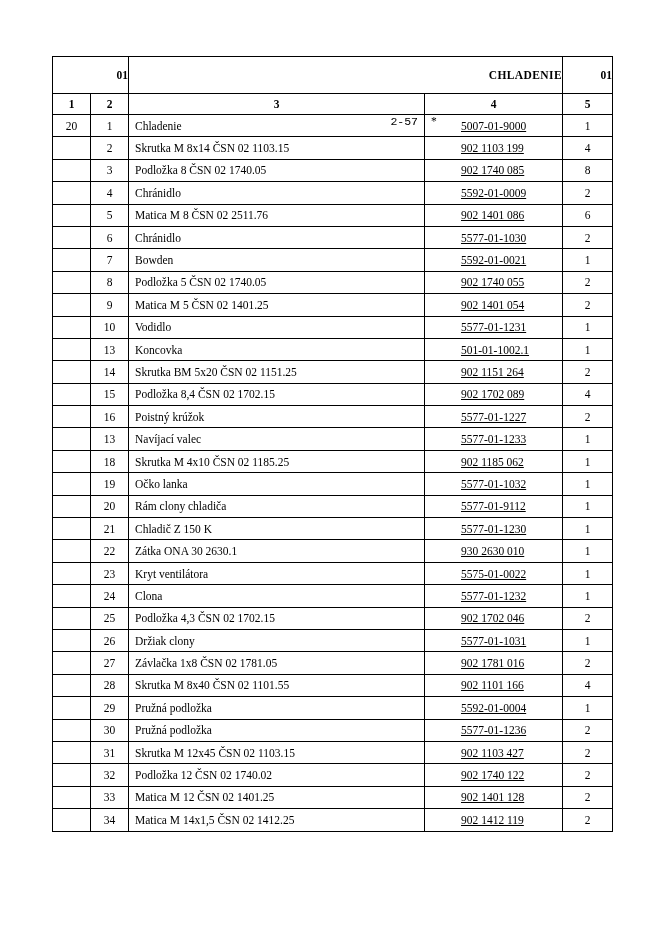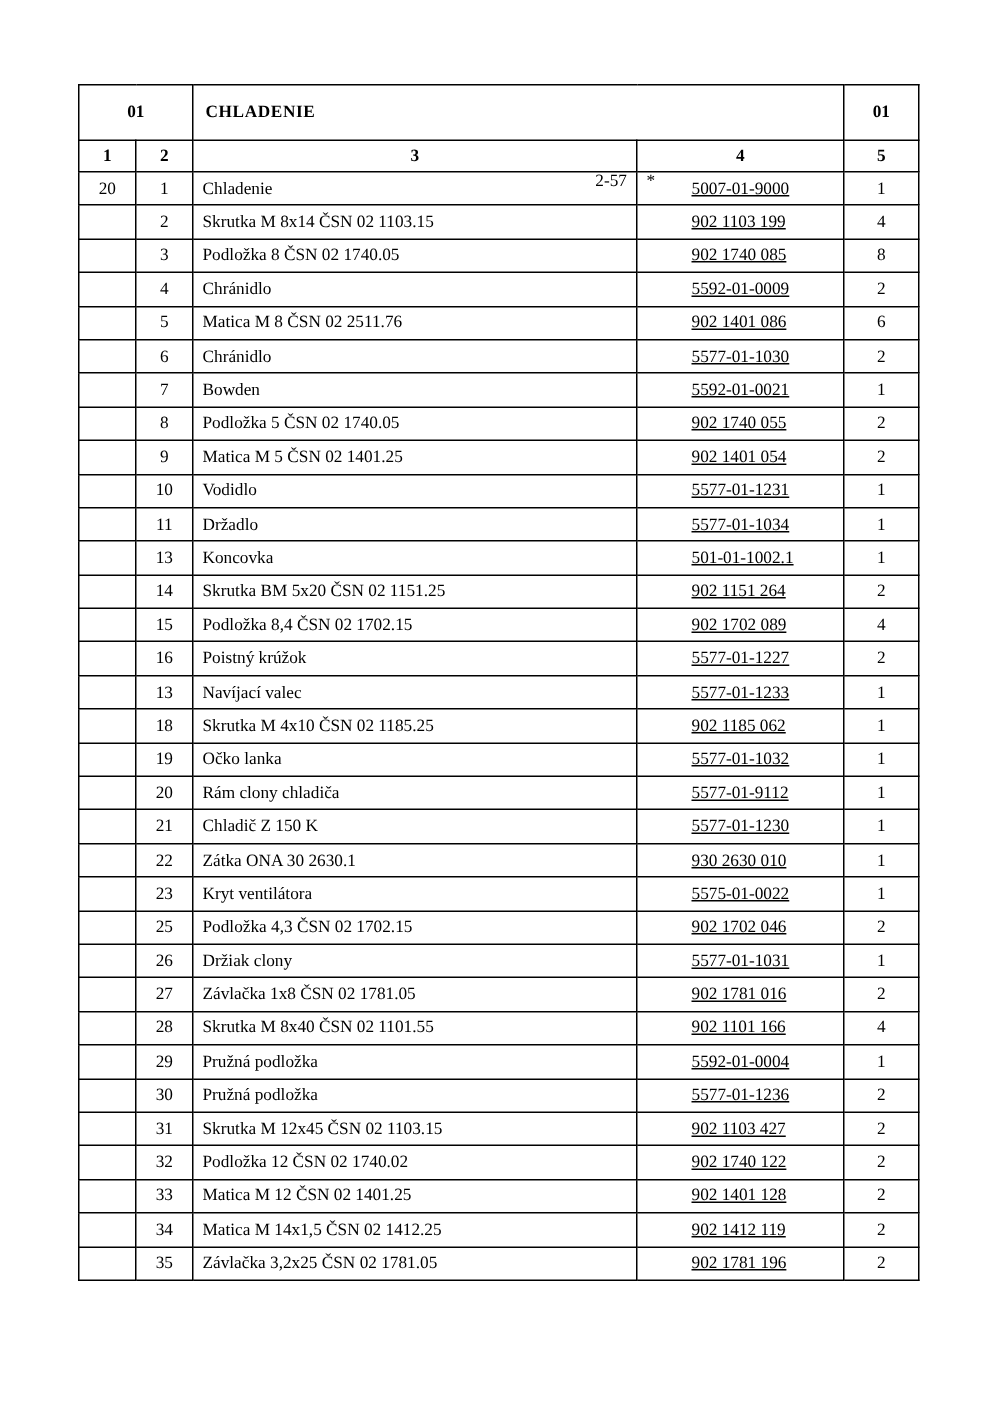--- a/index.html
+++ b/index.html
@@ -27,20 +27,21 @@
   }
   table.parts td {
     border: 1px solid #000000;
     padding: 0;
     font-size: 11.5px;
     vertical-align: middle;
   }
   
   .title-row td {
     height: 36px;
+    text-align: right;
   }
   .title-code {
     text-align: center;
     font-weight: bold;
     font-size: 13px;
   }
   .title-name {
     padding-left: 8px !important;
     font-weight: bold;
     font-size: 13.5px;
@@ -73,20 +74,21 @@
     overflow: hidden;
   }
   .c-name .nm-text {
     display: inline-block;
   }
   .c-name .nm-ref {
     position: absolute;
     right: 6px;
     top: 0;
     font-size: 11.5px;
+    font-family: Liberation Mono, monospace;
   }
   .c-num {
     padding-left: 0 !important;
     font-size: 11.5px;
     position: relative;
   }
   .c-num .num-star {
     position: absolute;
     left: 6px;
     top: 0;
@@ -197,27 +199,20 @@
         </tr>
         <tr class="data-row">
           <td class="c-qty1"></td>
           <td class="c-pos">10</td>
           <td class="c-name"><span class="nm-text">Vodidlo</span><span class="nm-ref"></span></td>
           <td class="c-num"><span class="num-star"></span><span class="num-text">5577-01-1231</span></td>
           <td class="c-qty2">1</td>
         </tr>
         <tr class="data-row">
           <td class="c-qty1"></td>
-          <td class="c-pos">11</td>
-          <td class="c-name"><span class="nm-text">Držadlo</span><span class="nm-ref"></span></td>
-          <td class="c-num"><span class="num-star"></span><span class="num-text">5577-01-1034</span></td>
-          <td class="c-qty2">1</td>
-        </tr>
-        <tr class="data-row">
-          <td class="c-qty1"></td>
           <td class="c-pos">13</td>
           <td class="c-name"><span class="nm-text">Koncovka</span><span class="nm-ref"></span></td>
           <td class="c-num"><span class="num-star"></span><span class="num-text">501-01-1002.1</span></td>
           <td class="c-qty2">1</td>
         </tr>
         <tr class="data-row">
           <td class="c-qty1"></td>
           <td class="c-pos">14</td>
           <td class="c-name"><span class="nm-text">Skrutka BM 5x20   ČSN 02 1151.25</span><span class="nm-ref"></span></td>
           <td class="c-num"><span class="num-star"></span><span class="num-text">902 1151 264</span></td>
@@ -281,20 +276,27 @@
         </tr>
         <tr class="data-row">
           <td class="c-qty1"></td>
           <td class="c-pos">23</td>
           <td class="c-name"><span class="nm-text">Kryt ventilátora</span><span class="nm-ref"></span></td>
           <td class="c-num"><span class="num-star"></span><span class="num-text">5575-01-0022</span></td>
           <td class="c-qty2">1</td>
         </tr>
         <tr class="data-row">
           <td class="c-qty1"></td>
+          <td class="c-pos">24</td>
+          <td class="c-name"><span class="nm-text">Clona</span><span class="nm-ref"></span></td>
+          <td class="c-num"><span class="num-star"></span><span class="num-text">5577-01-1232</span></td>
+          <td class="c-qty2">1</td>
+        </tr>
+        <tr class="data-row">
+          <td class="c-qty1"></td>
           <td class="c-pos">25</td>
           <td class="c-name"><span class="nm-text">Podložka 4,3  ČSN 02 1702.15</span><span class="nm-ref"></span></td>
           <td class="c-num"><span class="num-star"></span><span class="num-text">902 1702 046</span></td>
           <td class="c-qty2">2</td>
         </tr>
         <tr class="data-row">
           <td class="c-qty1"></td>
           <td class="c-pos">26</td>
           <td class="c-name"><span class="nm-text">Držiak clony</span><span class="nm-ref"></span></td>
           <td class="c-num"><span class="num-star"></span><span class="num-text">5577-01-1031</span></td>
@@ -347,24 +349,17 @@
           <td class="c-pos">33</td>
           <td class="c-name"><span class="nm-text">Matica M 12  ČSN 02 1401.25</span><span class="nm-ref"></span></td>
           <td class="c-num"><span class="num-star"></span><span class="num-text">902 1401 128</span></td>
           <td class="c-qty2">2</td>
         </tr>
         <tr class="data-row">
           <td class="c-qty1"></td>
           <td class="c-pos">34</td>
           <td class="c-name"><span class="nm-text">Matica M 14x1,5   ČSN 02 1412.25</span><span class="nm-ref"></span></td>
           <td class="c-num"><span class="num-star"></span><span class="num-text">902 1412 119</span></td>
-          <td class="c-qty2">2</td>
-        </tr>
-        <tr class="data-row">
-          <td class="c-qty1"></td>
-          <td class="c-pos">35</td>
-          <td class="c-name"><span class="nm-text">Závlačka 3,2x25  ČSN 02 1781.05</span><span class="nm-ref"></span></td>
-          <td class="c-num"><span class="num-star"></span><span class="num-text">902 1781 196</span></td>
           <td class="c-qty2">2</td>
         </tr>
       </tbody>
   </table>
 </div>
 
 </body></html>

